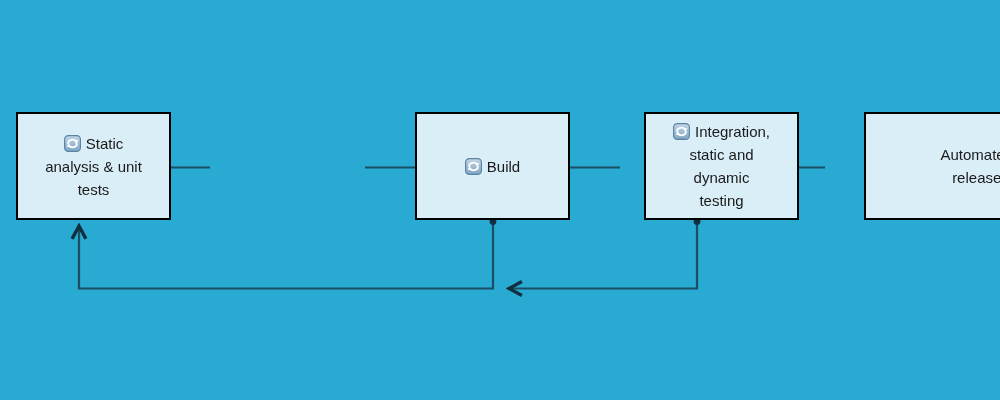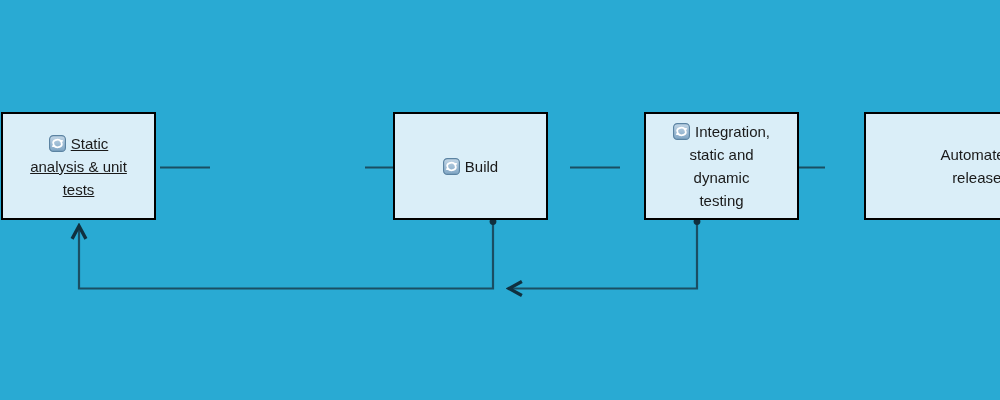--- a/index.html
+++ b/index.html
@@ -40,23 +40,23 @@
     padding: 2px 4px;
   }
   .node .label { text-align: center; }
   .node .lines { white-space: pre-line; }
   .cycle-icon {
     display: inline-block;
     width: 17px; height: 17px;
     vertical-align: -3px;
     margin-right: 5px;
   }
-  #node-0 { left: 1px; text-decoration: underline; }
+  #node-0 { left: 16px; }
   #node-1 { left: 210px; }
-  #node-2 { left: 393px; }
+  #node-2 { left: 415px; }
   #node-3 { left: 644px; }
   #node-4 { left: 864px; justify-content: flex-end; }
   .defs-holder { position: absolute; width: 0; height: 0; overflow: hidden; }
 </style>
 </head>
 <body>
 
 <svg class="defs-holder" aria-hidden="true">
   <defs>
     <linearGradient id="icg" x1="0" y1="0" x2="0" y2="1">

